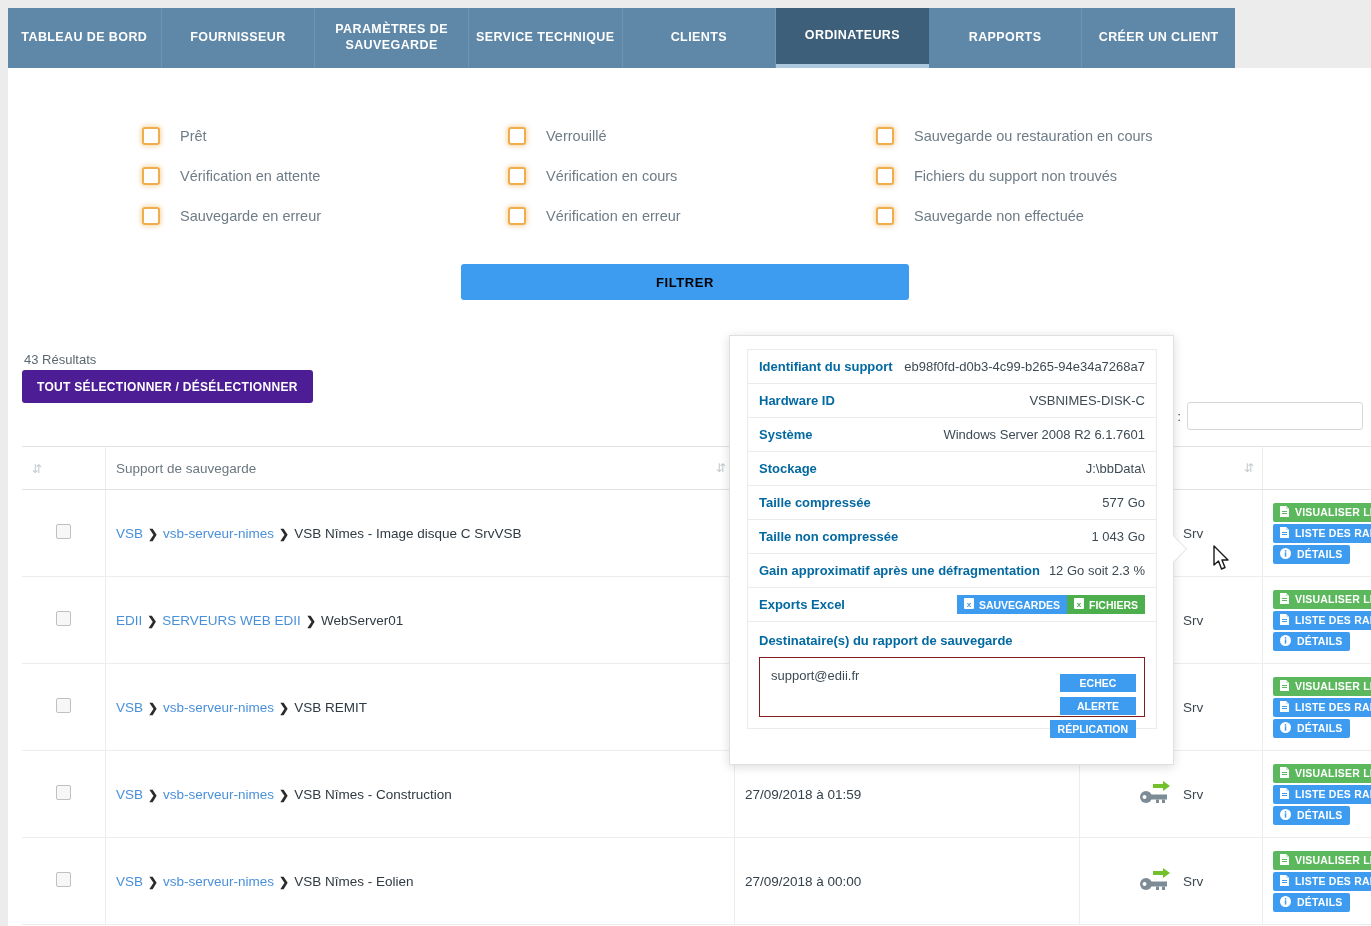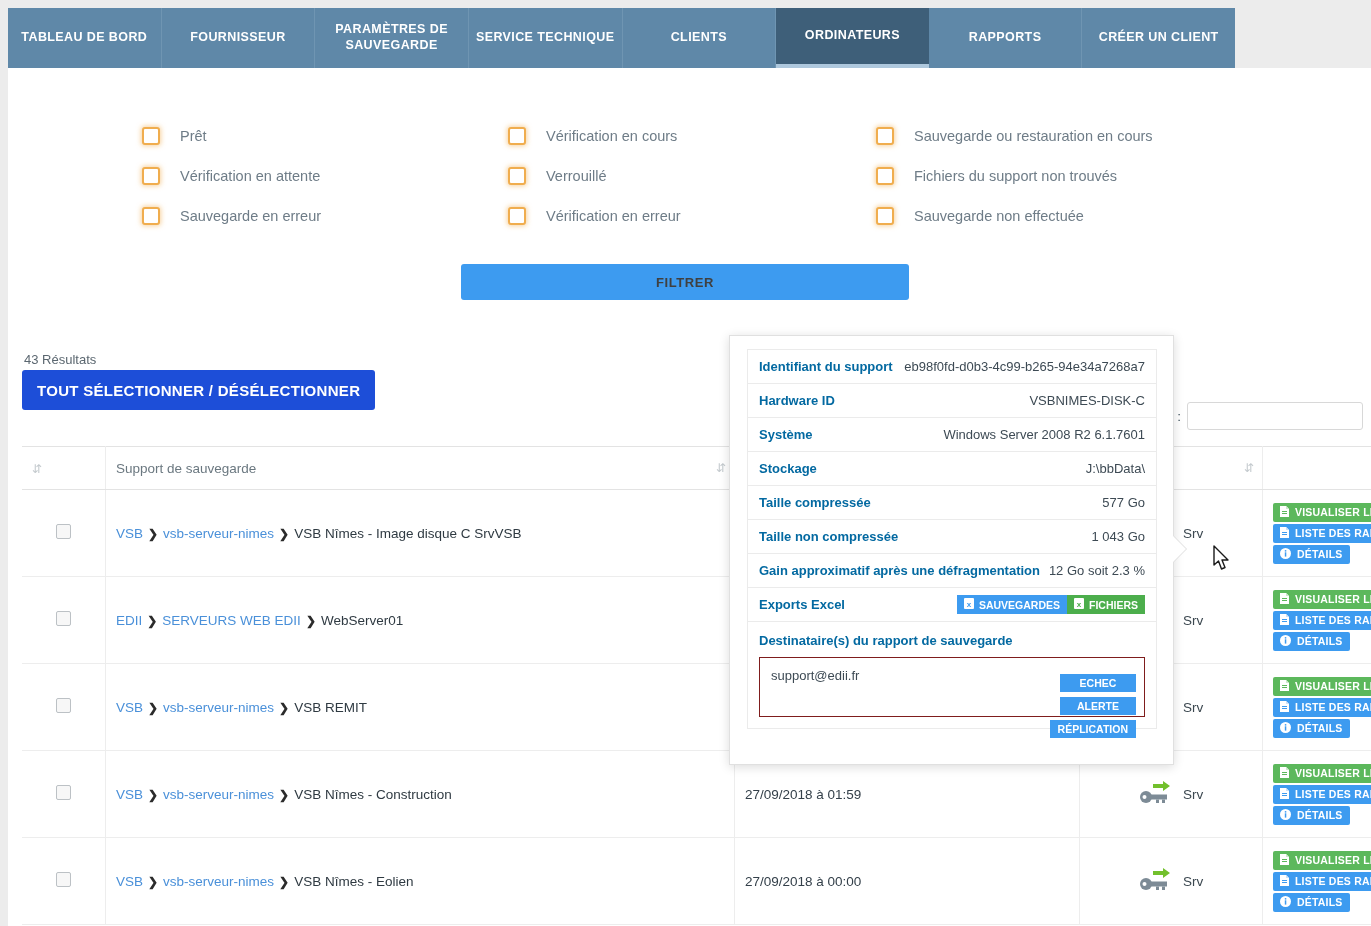--- a/index.html
+++ b/index.html
@@ -89,47 +89,47 @@
     font-size: 14.5px;
     color: #6e7c87;
   }
 
   
   .btn-filtrer {
     position: absolute;
     left: 453px; top: 196px;
     width: 448px; height: 36px;
     background: #3d9bf0;
-    color: #404040;
+    color: #000000;
     border: none;
     border-radius: 3px;
     font-size: 13px;
     font-weight: bold;
     letter-spacing: .6px;
     font-family: "Liberation Sans", sans-serif;
     cursor: pointer;
   }
 
   
   .results-count {
     position: absolute;
     left: 16px; top: 284px;
     font-size: 13px;
     color: #5b6770;
   }
   .btn-selectall {
     position: absolute;
     left: 14px; top: 302px;
-    height: 40px;
+    height: 33px;
     padding: 0 15px;
-    background: #1d4ed8;
+    background: #4c1d95;
     color: #fff;
     border: none;
     border-radius: 3px;
-    font-size: 15px;
+    font-size: 12px;
     font-weight: bold;
     letter-spacing: .3px;
     font-family: "Liberation Sans", sans-serif;
     cursor: pointer;
   }
 
   
   .search-wrap {
     position: absolute;
     right: 8px; top: 334px;
@@ -386,25 +386,25 @@
         </div>
         <div class="filter-row">
           <span class="cbx"></span>
           <span class="cbx-label">Sauvegarde en erreur</span>
         </div>
       </div>
 
       <div class="filter-col c2">
         <div class="filter-row">
           <span class="cbx"></span>
-          <span class="cbx-label">Vérification en cours</span>
+          <span class="cbx-label">Verrouillé</span>
         </div>
         <div class="filter-row">
           <span class="cbx"></span>
-          <span class="cbx-label">Verrouillé</span>
+          <span class="cbx-label">Vérification en cours</span>
         </div>
         <div class="filter-row">
           <span class="cbx"></span>
           <span class="cbx-label">Vérification en erreur</span>
         </div>
       </div>
 
       <div class="filter-col c3">
         <div class="filter-row">
           <span class="cbx"></span>

